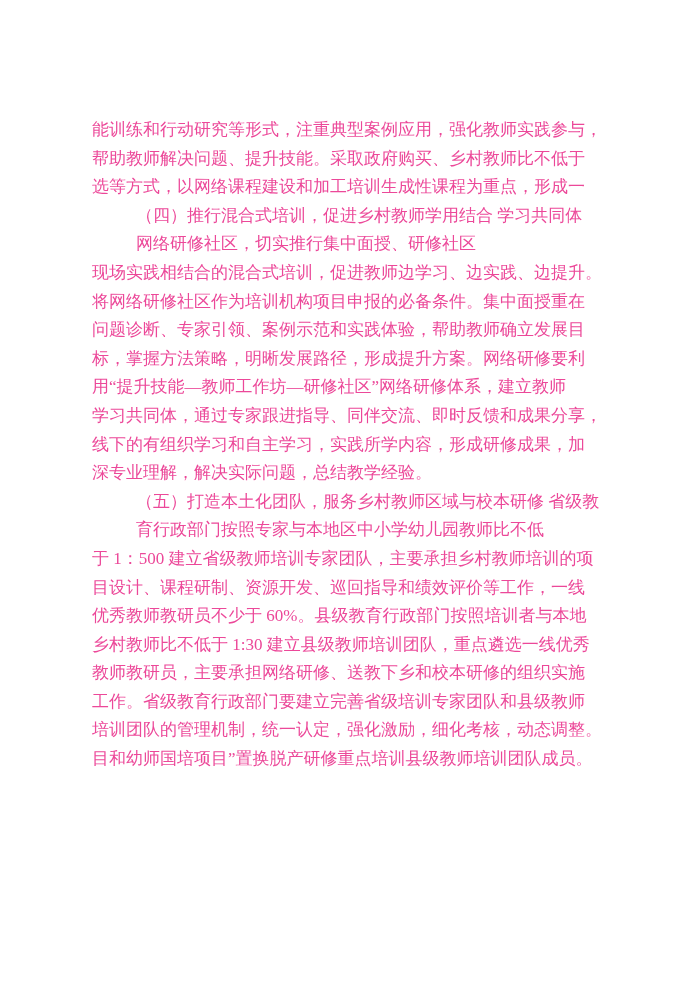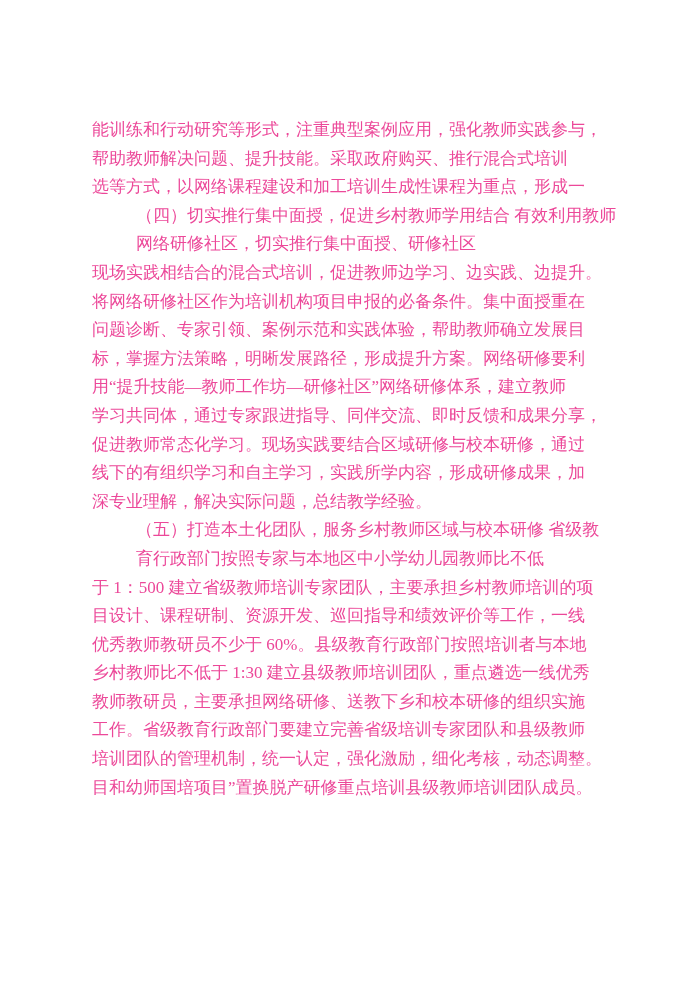--- a/index.html
+++ b/index.html
@@ -32,31 +32,30 @@
   .line.indent {
     padding-left: 44px;
   }
 </style>
 </head>
 <body>
 
 <div class="page">
   <div class="textblock">
     <div class="line">能训练和行动研究等形式，注重典型案例应用，强化教师实践参与，</div>
-    <div class="line">帮助教师解决问题、提升技能。采取政府购买、推行混合式培训</div>
+    <div class="line">帮助教师解决问题、提升技能。采取政府购买、乡村教师比不低于</div>
     <div class="line">选等方式，以网络课程建设和加工培训生成性课程为重点，形成一</div>
-    <div class="line indent">（四）切实推行集中面授，促进乡村教师学用结合 有效利用教师</div>
+    <div class="line indent">（四）推行混合式培训，促进乡村教师学用结合 学习共同体</div>
     <div class="line indent">网络研修社区，切实推行集中面授、研修社区</div>
     <div class="line">现场实践相结合的混合式培训，促进教师边学习、边实践、边提升。</div>
     <div class="line">将网络研修社区作为培训机构项目申报的必备条件。集中面授重在</div>
     <div class="line">问题诊断、专家引领、案例示范和实践体验，帮助教师确立发展目</div>
     <div class="line">标，掌握方法策略，明晰发展路径，形成提升方案。网络研修要利</div>
     <div class="line">用“提升技能—教师工作坊—研修社区”网络研修体系，建立教师</div>
     <div class="line">学习共同体，通过专家跟进指导、同伴交流、即时反馈和成果分享，</div>
-    <div class="line">促进教师常态化学习。现场实践要结合区域研修与校本研修，通过</div>
     <div class="line">线下的有组织学习和自主学习，实践所学内容，形成研修成果，加</div>
     <div class="line">深专业理解，解决实际问题，总结教学经验。</div>
     <div class="line indent">（五）打造本土化团队，服务乡村教师区域与校本研修 省级教</div>
     <div class="line indent">育行政部门按照专家与本地区中小学幼儿园教师比不低</div>
     <div class="line">于 1：500 建立省级教师培训专家团队，主要承担乡村教师培训的项</div>
     <div class="line">目设计、课程研制、资源开发、巡回指导和绩效评价等工作，一线</div>
     <div class="line">优秀教师教研员不少于 60%。县级教育行政部门按照培训者与本地</div>
     <div class="line">乡村教师比不低于 1:30 建立县级教师培训团队，重点遴选一线优秀</div>
     <div class="line">教师教研员，主要承担网络研修、送教下乡和校本研修的组织实施</div>
     <div class="line">工作。省级教育行政部门要建立完善省级培训专家团队和县级教师</div>

